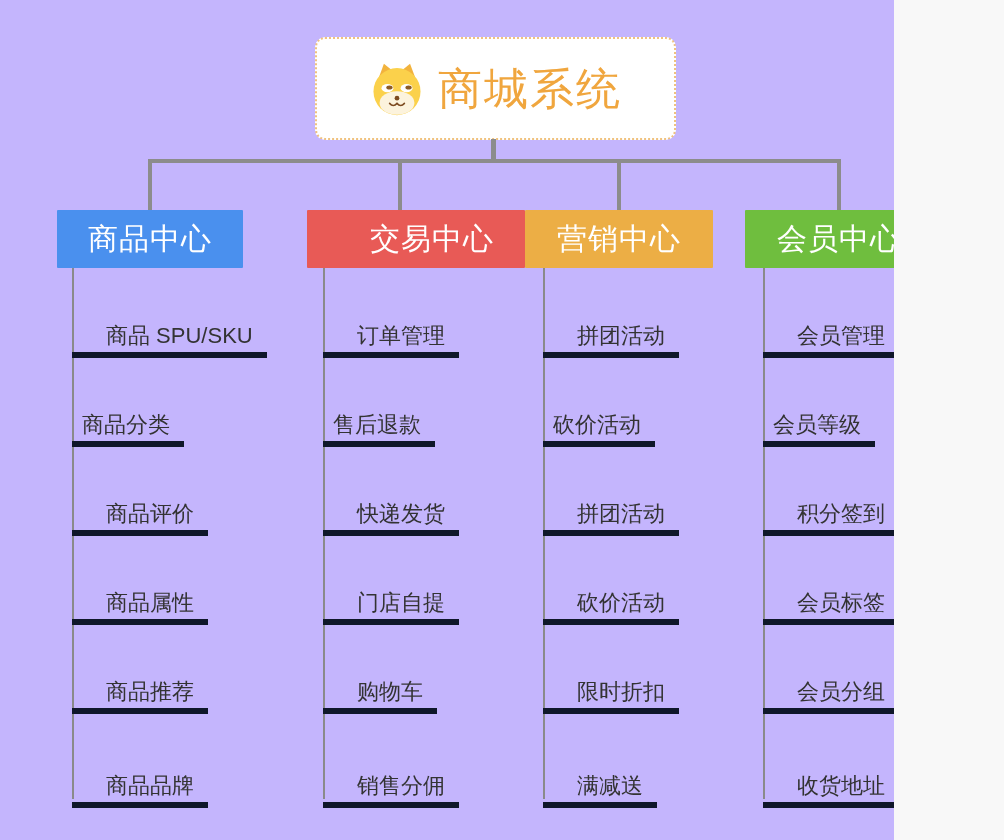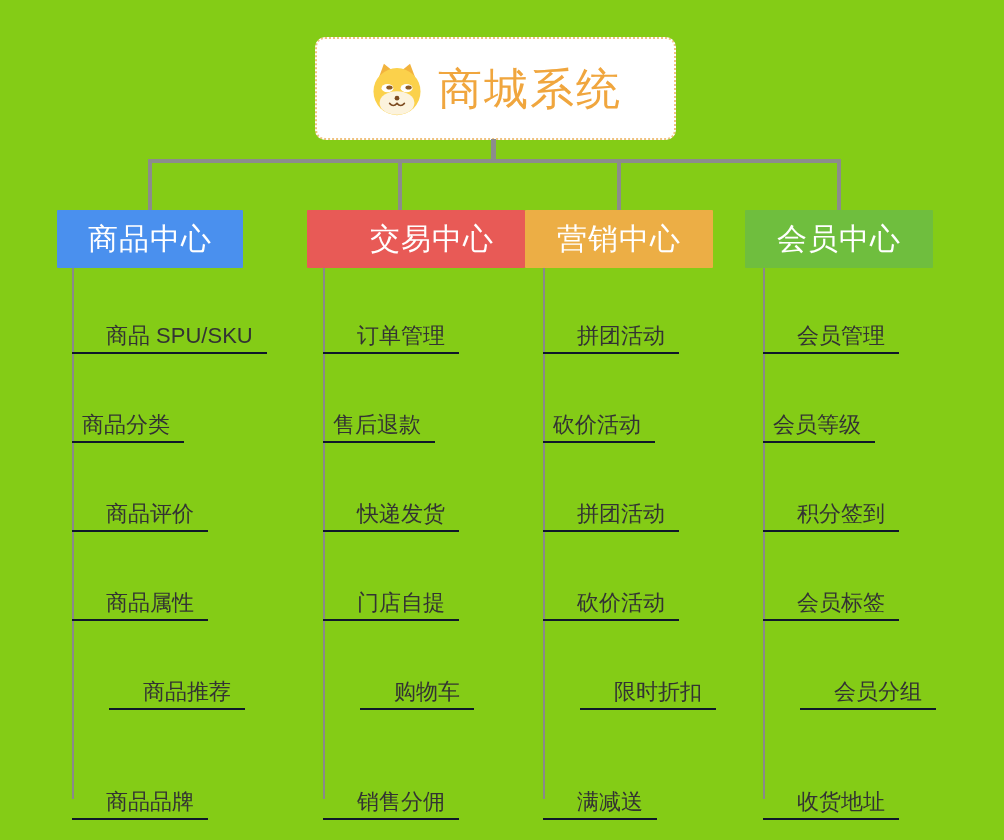--- a/index.html
+++ b/index.html
@@ -1,21 +1,21 @@
 <!DOCTYPE html>
 <html><head>
 <meta charset="utf-8">
 <style>
   html,body{margin:0;padding:0;}
   body{
     width:1004px;height:840px;
     background:#F8F8F8;
     font-family:"Liberation Sans","DejaVu Sans",sans-serif;
   }
-  .canvas{position:relative;width:1004px;height:840px;background:#84cc16;overflow:hidden;}
+  .canvas{position:relative;width:894px;height:840px;background:#c4b5fd;overflow:hidden;}
 
   
   .root-node{
     position:absolute;left:315px;top:37px;width:361px;height:103px;
     background:#FFFFFF;border:2px dotted #F0C27E;border-radius:10px;
     box-sizing:border-box;
     display:flex;align-items:center;justify-content:center;gap:13px;
   }
   .root-title{
     font-size:44px;letter-spacing:2px;font-weight:500;color:#F0A63E;
@@ -43,24 +43,24 @@
 
   
   .col{position:absolute;top:268px;height:531px;}
   .c0{left:72px;} .c1{left:323px;} .c2{left:543px;} .c3{left:763px;}
   .vline{position:absolute;left:0;top:0;width:2px;height:531px;background:#8A8A8A;}
   .leaf{
     position:absolute;left:0;
     white-space:nowrap;
     padding:0 14px 0 34px;
     line-height:32px;height:32px;
-    border-bottom:2px solid #0f172a;
+    border-bottom:6px solid #0f172a;
     font-size:22px;color:#333333;
   }
-  .l0{top:52px;} .l1{top:141px;padding-left:10px;} .l2{top:230px;} .l3{top:319px;} .l4{top:408px;margin-left:37px;} .l5{top:518px;}
+  .l0{top:52px;} .l1{top:141px;padding-left:10px;} .l2{top:230px;} .l3{top:319px;} .l4{top:408px;} .l5{top:502px;}
 </style>
 </head>
 <body>
 
 <div class="canvas">
 
   <div class="root-node">
     <span>
       <svg class="dog-icon" viewBox="0 0 64 62" aria-hidden="true">
         <polygon points="11,18 17,2 28,11" fill="#F2B33D"></polygon>

